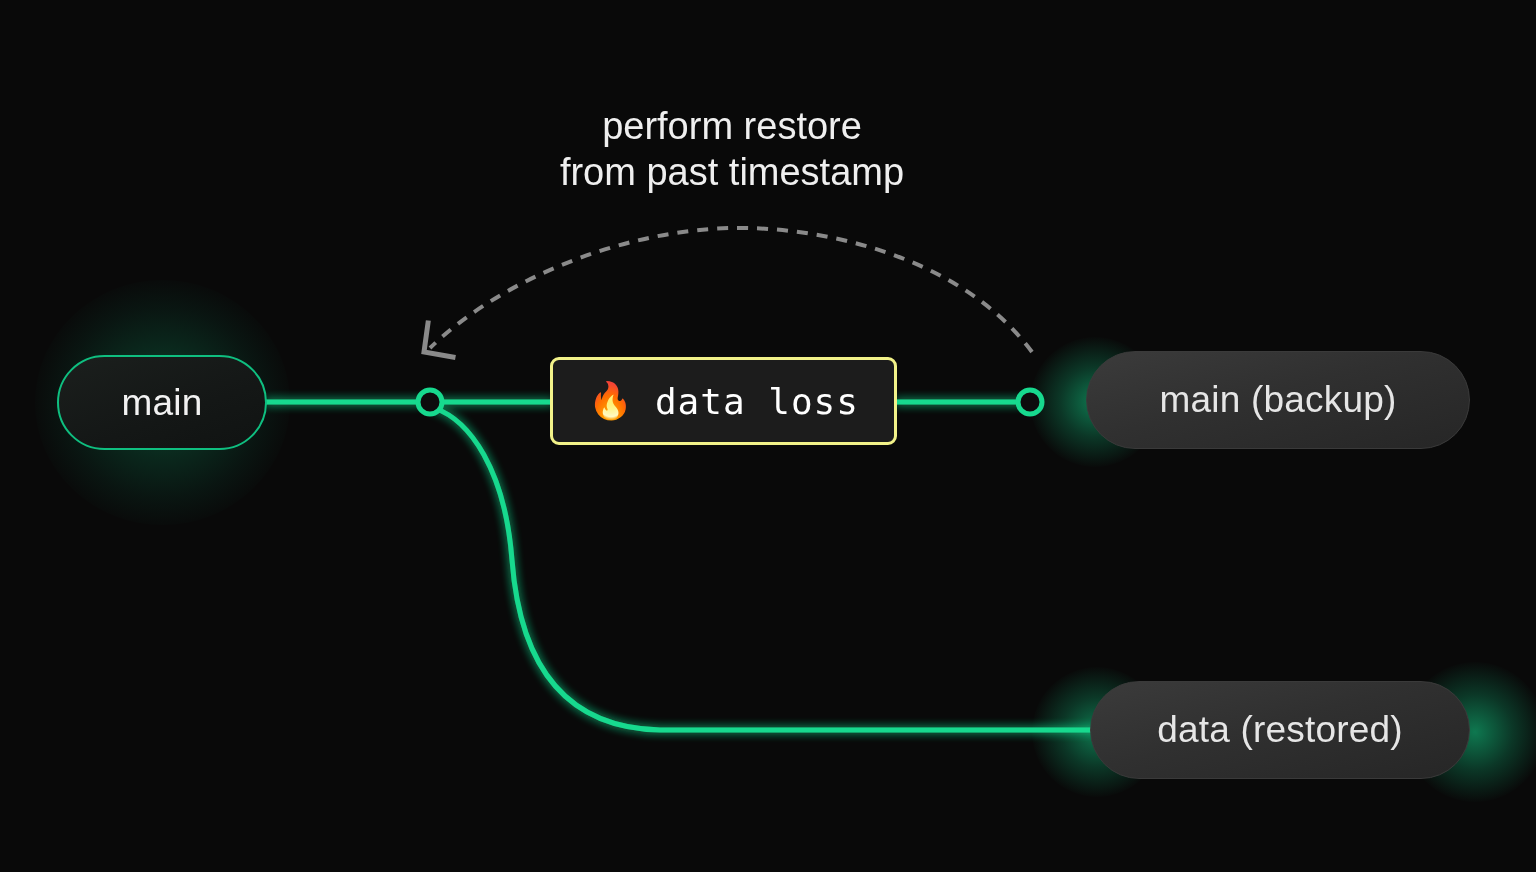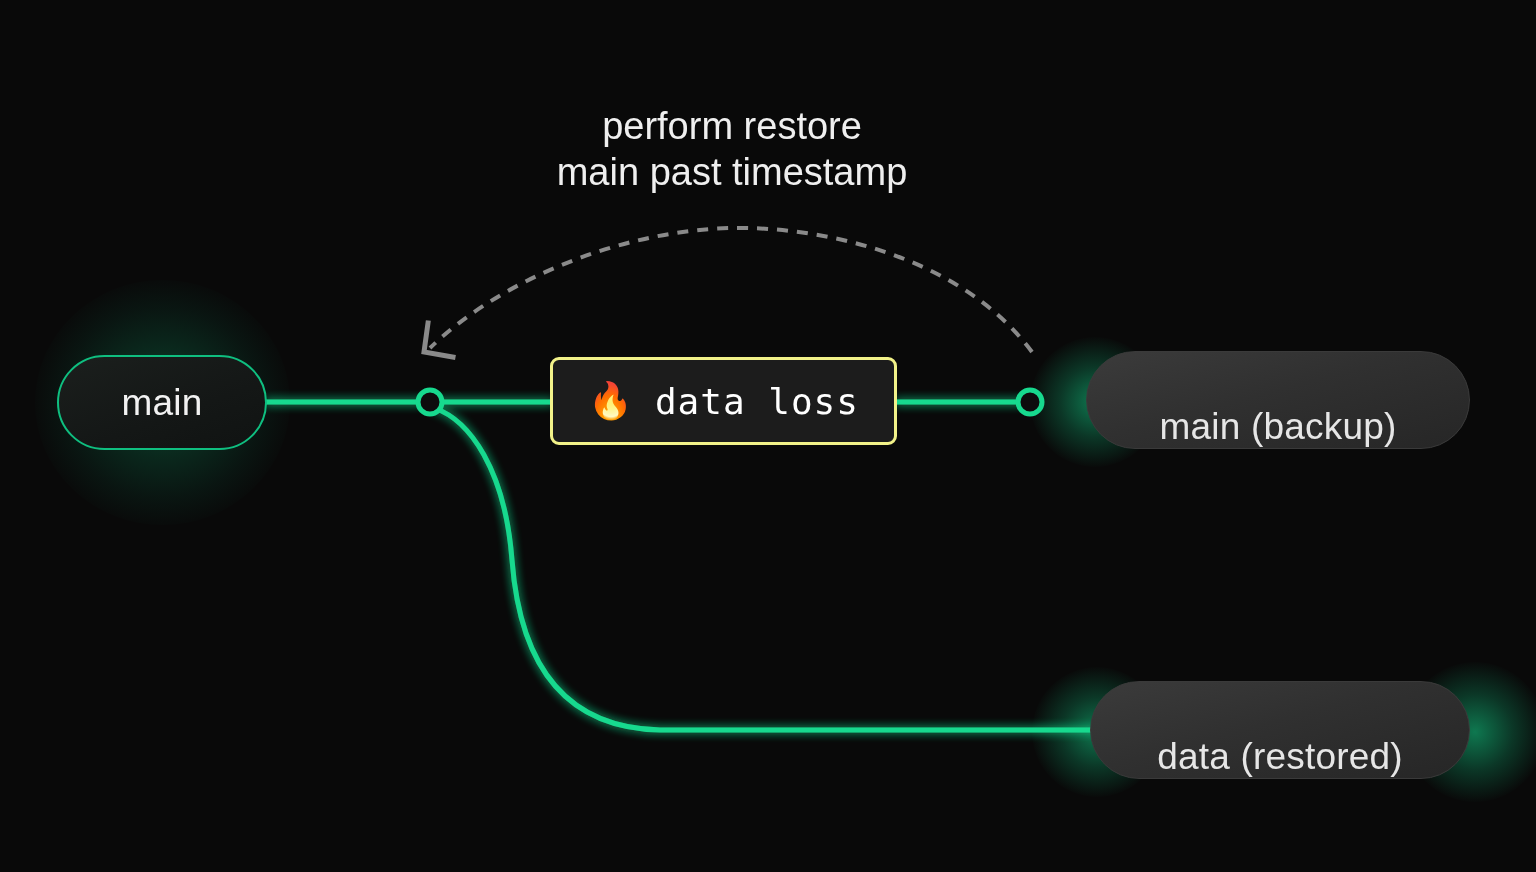--- a/index.html
+++ b/index.html
@@ -75,21 +75,20 @@
     background: linear-gradient(160deg, #1b1f1d 0%, #141716 60%, #101312 100%);
     font-size: 37px;
     color: #f2f2f2;
   }
   .pill-gray {
     height: 98px;
     border: 1px solid #3a3a3a;
     background: linear-gradient(165deg, #3b3b3b 0%, #303030 45%, #262626 100%);
     font-size: 37px;
     color: #e6e6e6;
-    align-items: flex-end;
   }
   .pill-backup {
     left: 1086px;
     top: 351px;
     width: 384px;
   }
   .pill-restored {
     left: 1090px;
     top: 681px;
     width: 380px;
@@ -182,21 +181,21 @@
 
     <circle cx="430" cy="402" r="12" fill="#0d0d0d" stroke="#17d98e" stroke-width="5"></circle>
     <circle cx="1030" cy="402" r="12" fill="#0d0d0d" stroke="#17d98e" stroke-width="5"></circle>
 
     <path d="M1032,352 C 960,255 820,226 730,228 C 620,231 500,280 430,348" stroke="#8a8a8a" stroke-width="4" fill="none" stroke-dasharray="11 9" stroke-linecap="butt"></path>
     <path d="M428,323 L424,352 L453,357" stroke="#8a8a8a" stroke-width="5" fill="none" stroke-linecap="square" stroke-linejoin="miter"></path>
   </svg>
 
   <div class="caption">
     <div>perform restore</div>
-    <div>main past timestamp</div>
+    <div>from past timestamp</div>
   </div>
 
   <div class="pill pill-main">
     <span>main</span>
   </div>
 
   <div class="pill pill-gray pill-backup">
     <span>main (backup)</span>
   </div>
 

